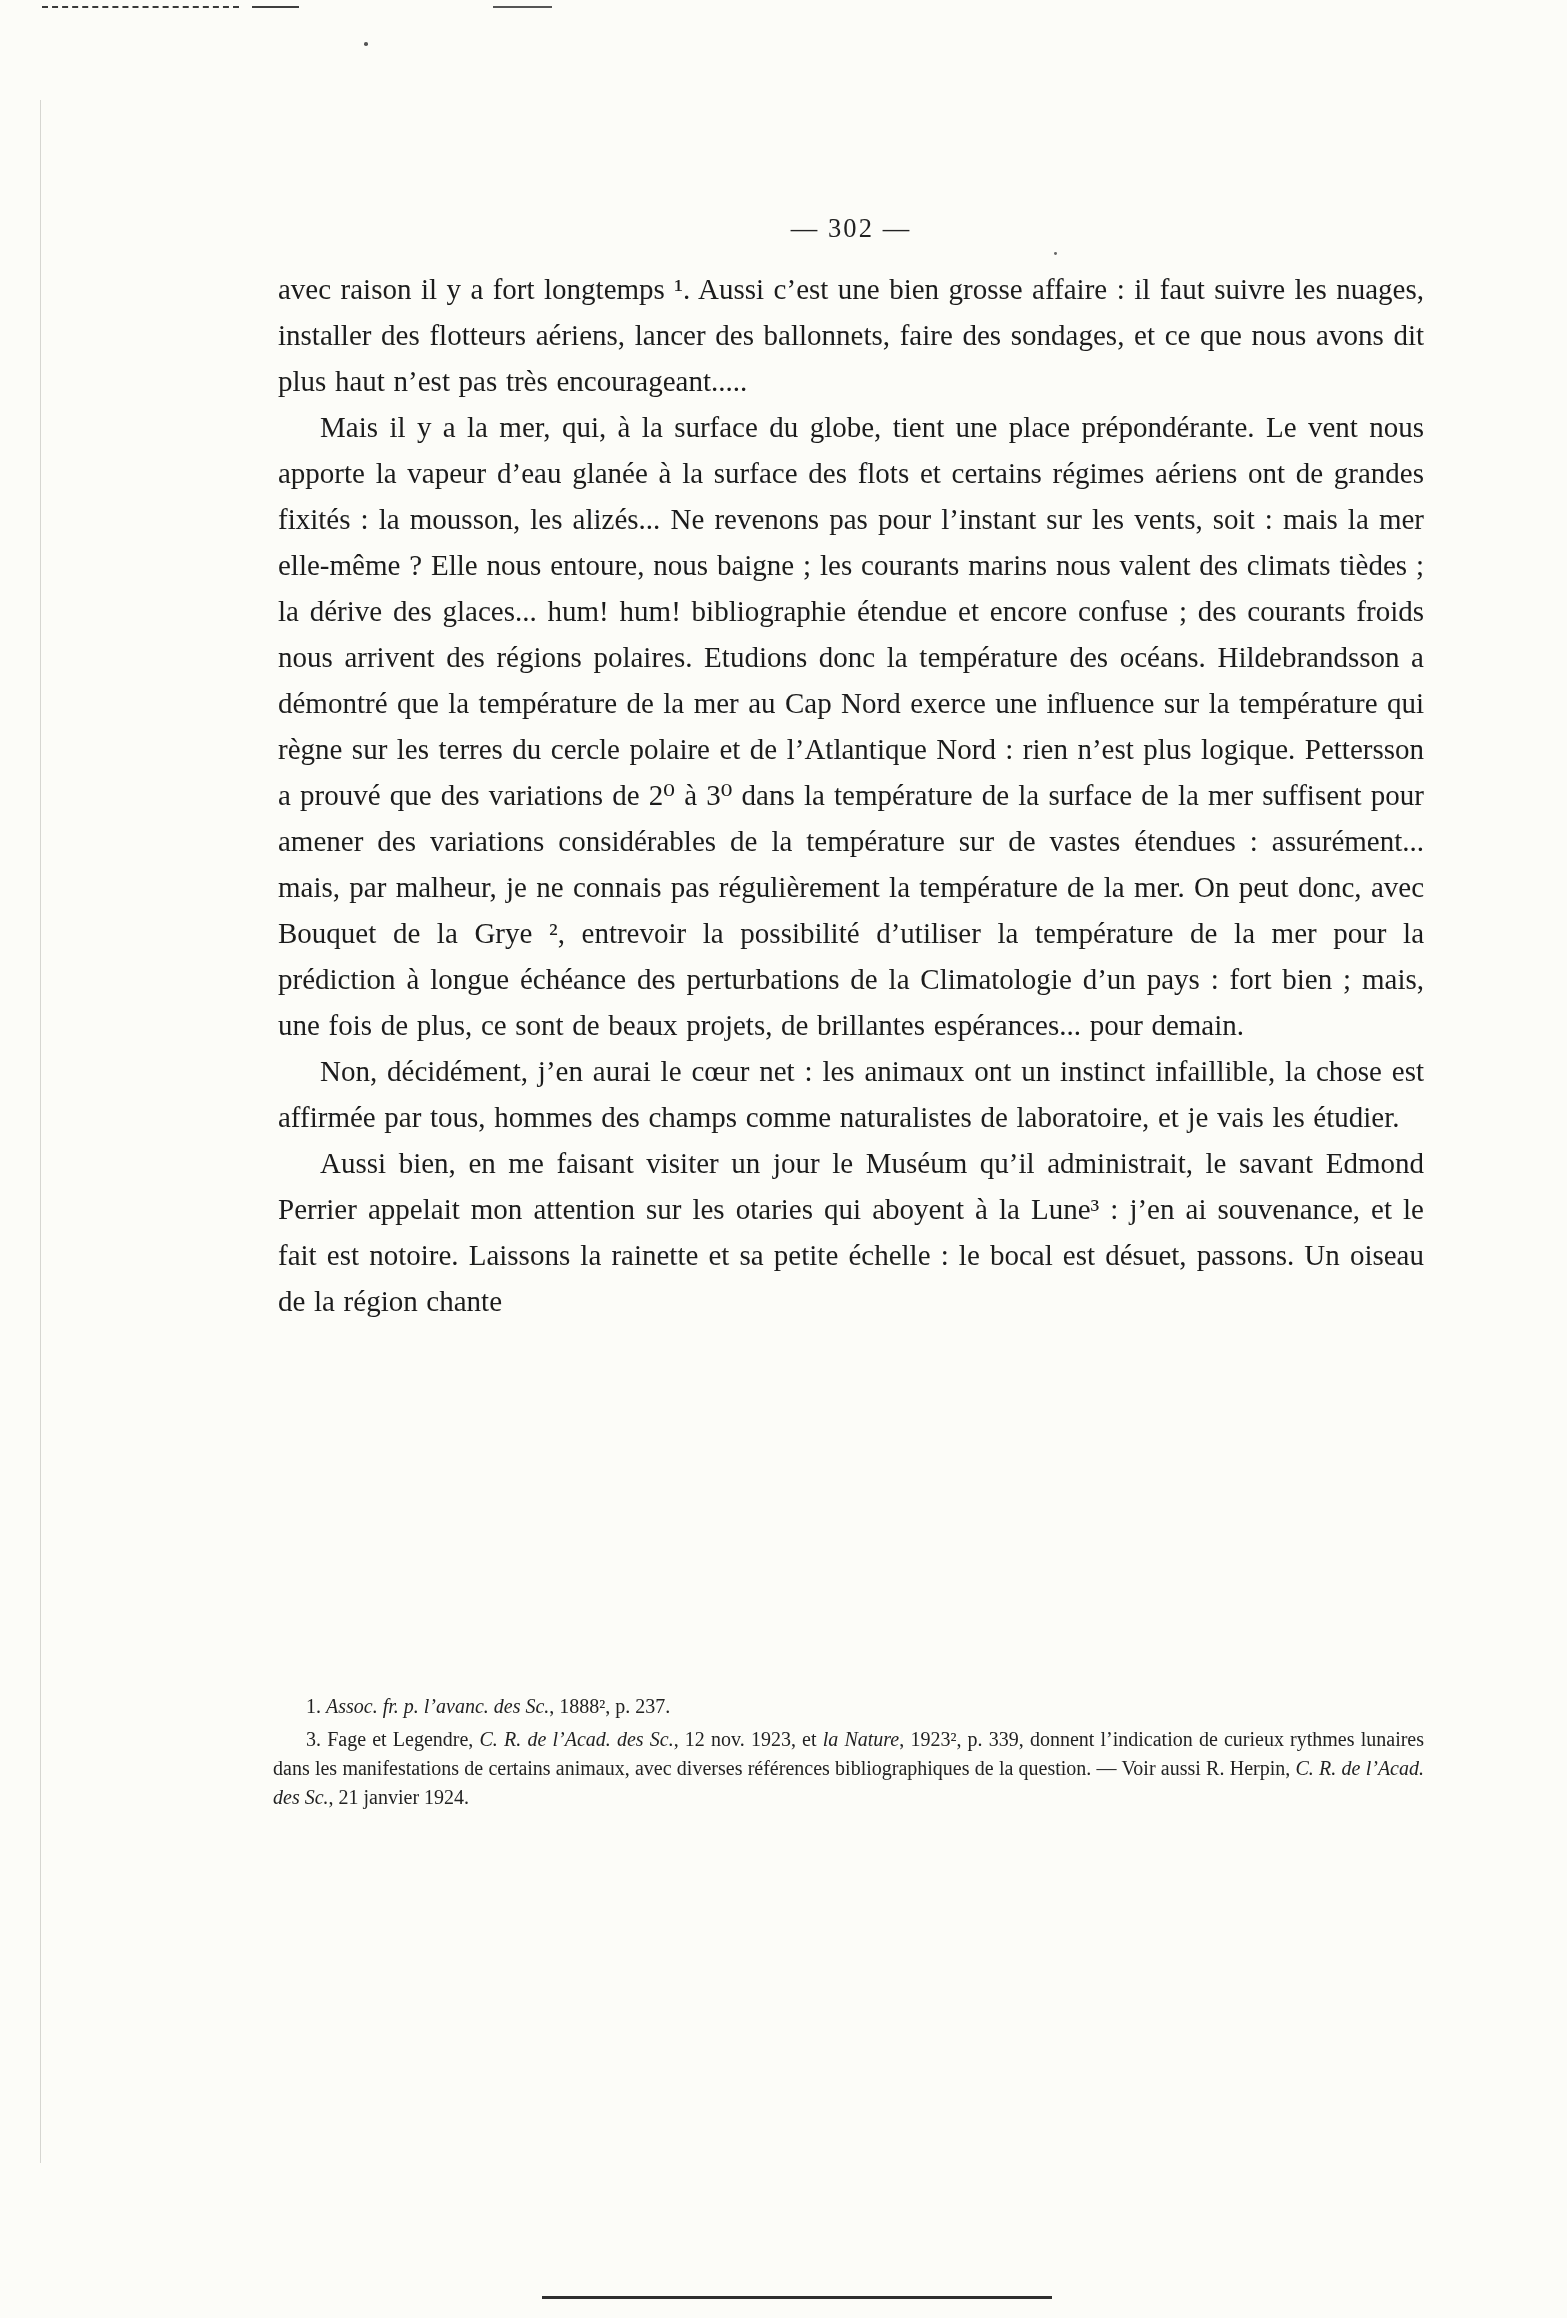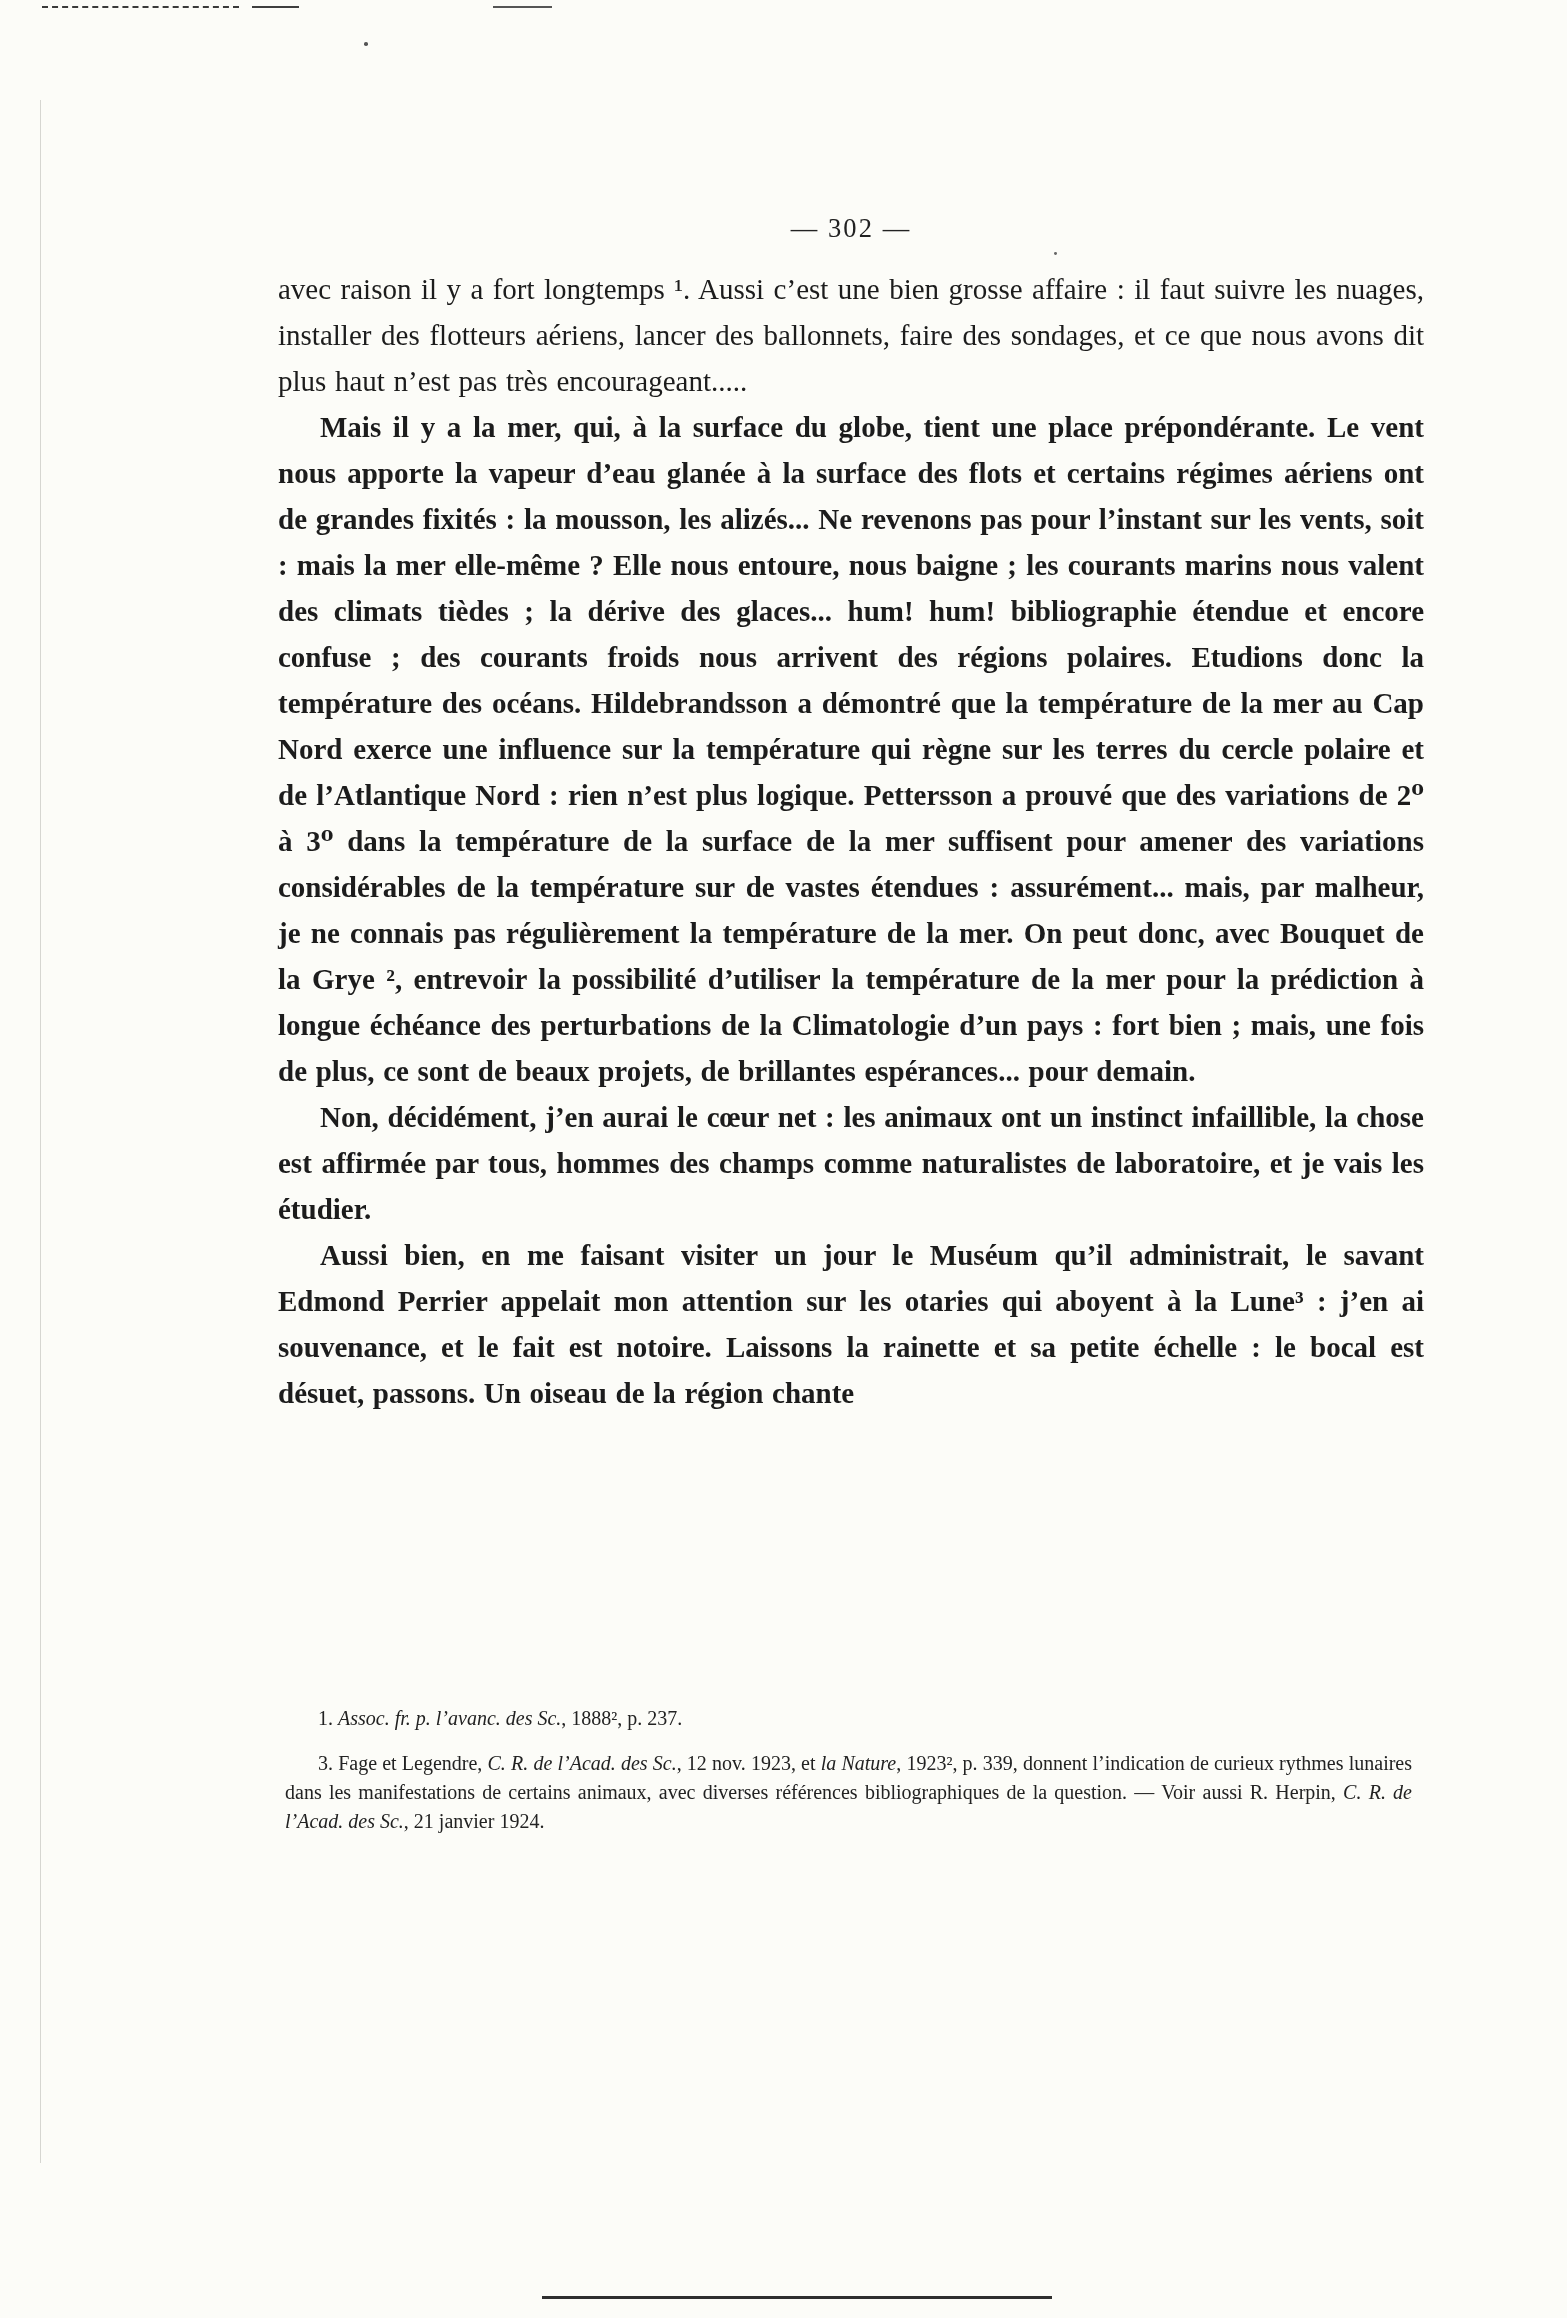--- a/index.html
+++ b/index.html
@@ -32,33 +32,33 @@
     position: absolute;
     top: 266px;
     left: 278px;
     width: 1146px;
     font-size: 29px;
     line-height: 46px;
     text-align: justify;
     word-spacing: 1.4px;
   }
   .para { margin: 0; }
-  .para.indent { text-indent: 42px; font-weight: bold; }
+  .para.indent { text-indent: 42px; }
 
   .footnotes {
     position: absolute;
     top: 1688px;
     left: 269px;
     width: 1159px;
     font-size: 20px;
     line-height: 29px;
     text-align: justify;
     color: #222;
   }
-  .footnote { margin: 16px; text-indent: 33px; }
+  .footnote { margin: 4px; text-indent: 33px; }
   .footnote .it { font-style: italic; }
 
   
   .artifact { position: absolute; pointer-events: none; }
   .art-top-dash-1 { top: 6.4px; left: 42px; width: 197px; border-top: 2.1px dashed #3a3a3a; }
   .art-top-dash-2 { top: 6.4px; left: 252px; width: 47px; border-top: 2.1px solid #3e3e3e; }
   .art-top-dash-3 { top: 6.4px; left: 493px; width: 59px; border-top: 2.1px solid #555; }
   .art-left-line  { top: 100px; left: 40px; width: 1.4px; height: 2063px; background: #c9c9c4; opacity: .75; }
   .art-bottom-line { top: 2296px; left: 542px; width: 510px; height: 2.9px; background: #2f2f2f; }
   .art-speck-1 { top: 42px; left: 364px; width: 3.6px; height: 3.6px; background: #555; border-radius: 50%; }

